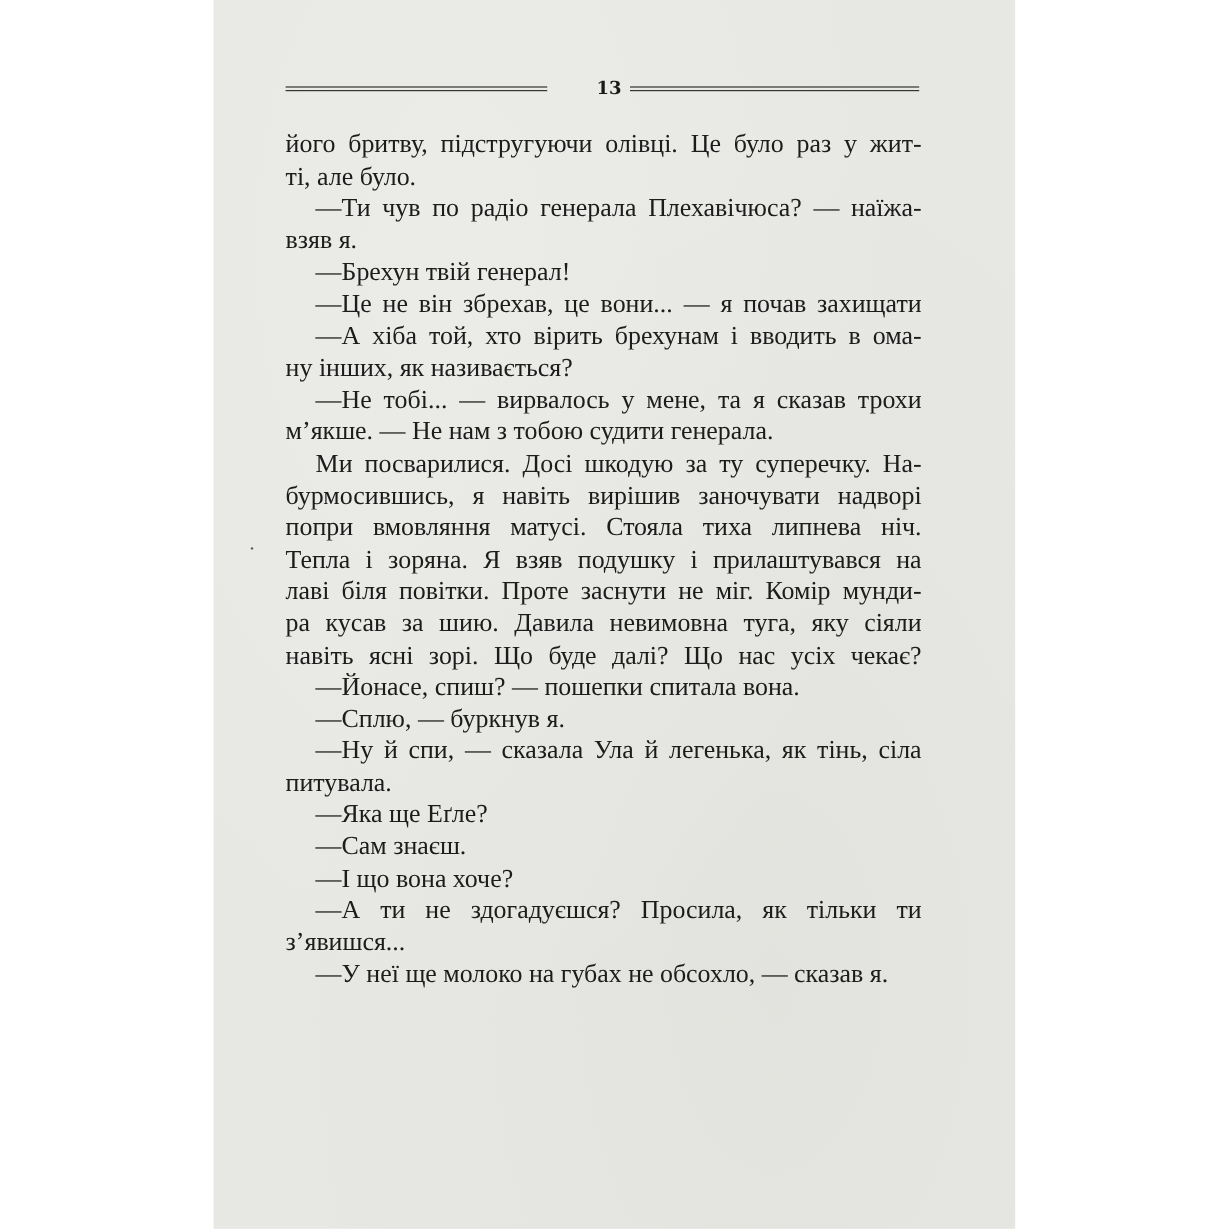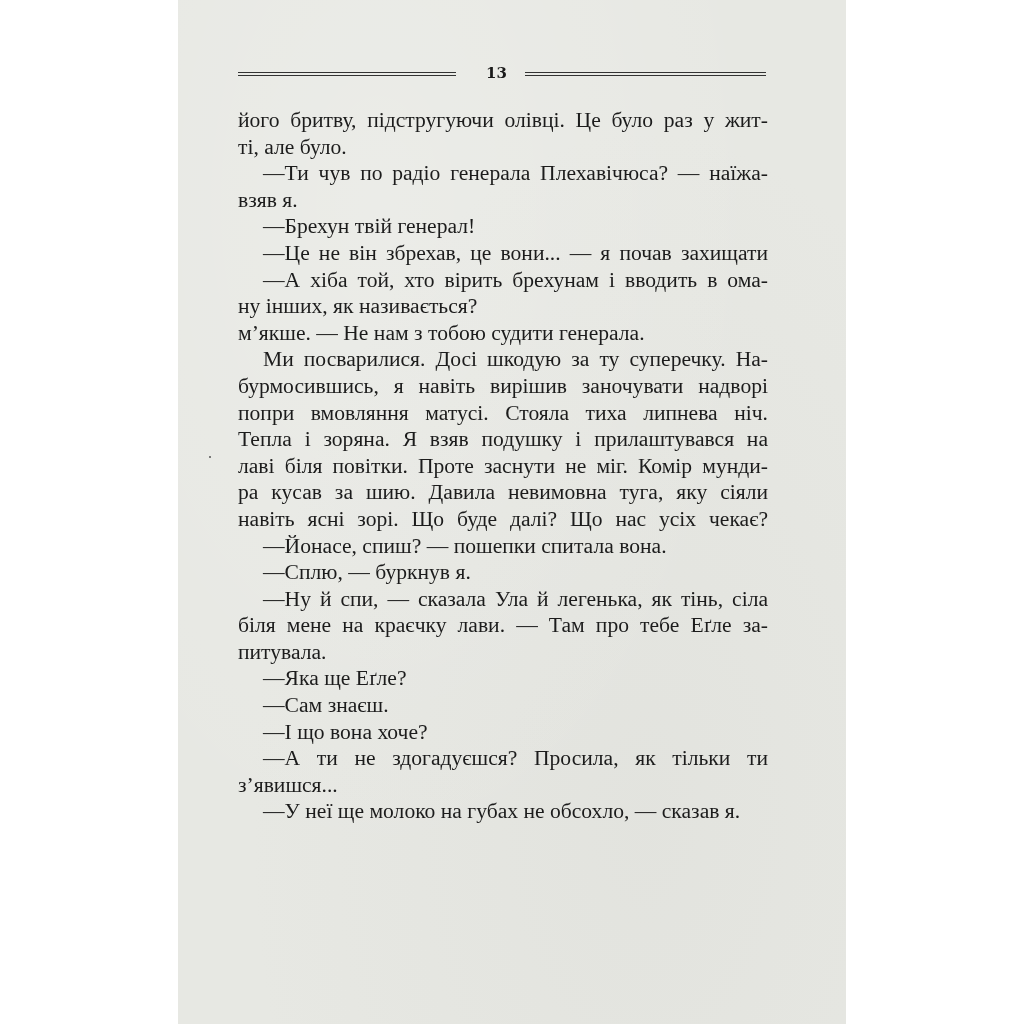--- a/index.html
+++ b/index.html
@@ -35,21 +35,21 @@
       border-top: 1.5px solid #333;
       border-bottom: 1.5px solid #333;
     }
     .rule.left { left: 0; width: 218px; }
     .rule.right { left: 287px; width: 241px; }
     .folio {
       position: absolute;
       left: 248px;
       top: -2px;
       width: 32px;
-      text-align: left;
+      text-align: right;
       font-family: "DejaVu Serif", serif;
       font-weight: bold;
       font-size: 15px;
       color: #1a1a1a;
     }
     .text {
       position: absolute;
       left: 238px;
       top: 107px;
       width: 530px;
@@ -93,32 +93,32 @@
 
 <div class="text" id="body-text">
     <span class="line justify">його бритву, підстругуючи олівці. Це було раз у жит-</span>
     <span class="line">ті, але було.</span>
     <span class="line justify indent">—Ти чув по радіо генерала Плехавічюса? — наїжа-</span>
     <span class="line">взяв я.</span>
     <span class="line indent">—Брехун твій генерал!</span>
     <span class="line justify indent">—Це не він збрехав, це вони... — я почав захищати</span>
     <span class="line justify indent">—А хіба той, хто вірить брехунам і вводить в ома-</span>
     <span class="line">ну інших, як називається?</span>
+    <span class="line justify indent">—Не тобі... — вирвалось у мене, та я сказав трохи</span>
     <span class="line">м’якше. — Не нам з тобою судити генерала.</span>
     <span class="line justify indent">Ми посварилися. Досі шкодую за ту суперечку. На-</span>
     <span class="line justify">бурмосившись, я навіть вирішив заночувати надворі</span>
     <span class="line justify">попри вмовляння матусі. Стояла тиха липнева ніч.</span>
     <span class="line justify">Тепла і зоряна. Я взяв подушку і прилаштувався на</span>
     <span class="line justify">лаві біля повітки. Проте заснути не міг. Комір мунди-</span>
     <span class="line justify">ра кусав за шию. Давила невимовна туга, яку сіяли</span>
     <span class="line justify">навіть ясні зорі. Що буде далі? Що нас усіх чекає?</span>
     <span class="line indent">—Йонасе, спиш? — пошепки спитала вона.</span>
     <span class="line indent">—Сплю, — буркнув я.</span>
     <span class="line justify indent">—Ну й спи, — сказала Ула й легенька, як тінь, сіла</span>
-    <span class="line justify">біля мене на краєчку лави. — Там про тебе Еґле за-</span>
     <span class="line">питувала.</span>
     <span class="line indent">—Яка ще Еґле?</span>
     <span class="line indent">—Сам знаєш.</span>
     <span class="line indent">—І що вона хоче?</span>
     <span class="line justify indent">—А ти не здогадуєшся? Просила, як тільки ти</span>
     <span class="line">з’явишся...</span>
     <span class="line indent">—У неї ще молоко на губах не обсохло, — сказав я.</span>
   </div>
 
 </body></html>

